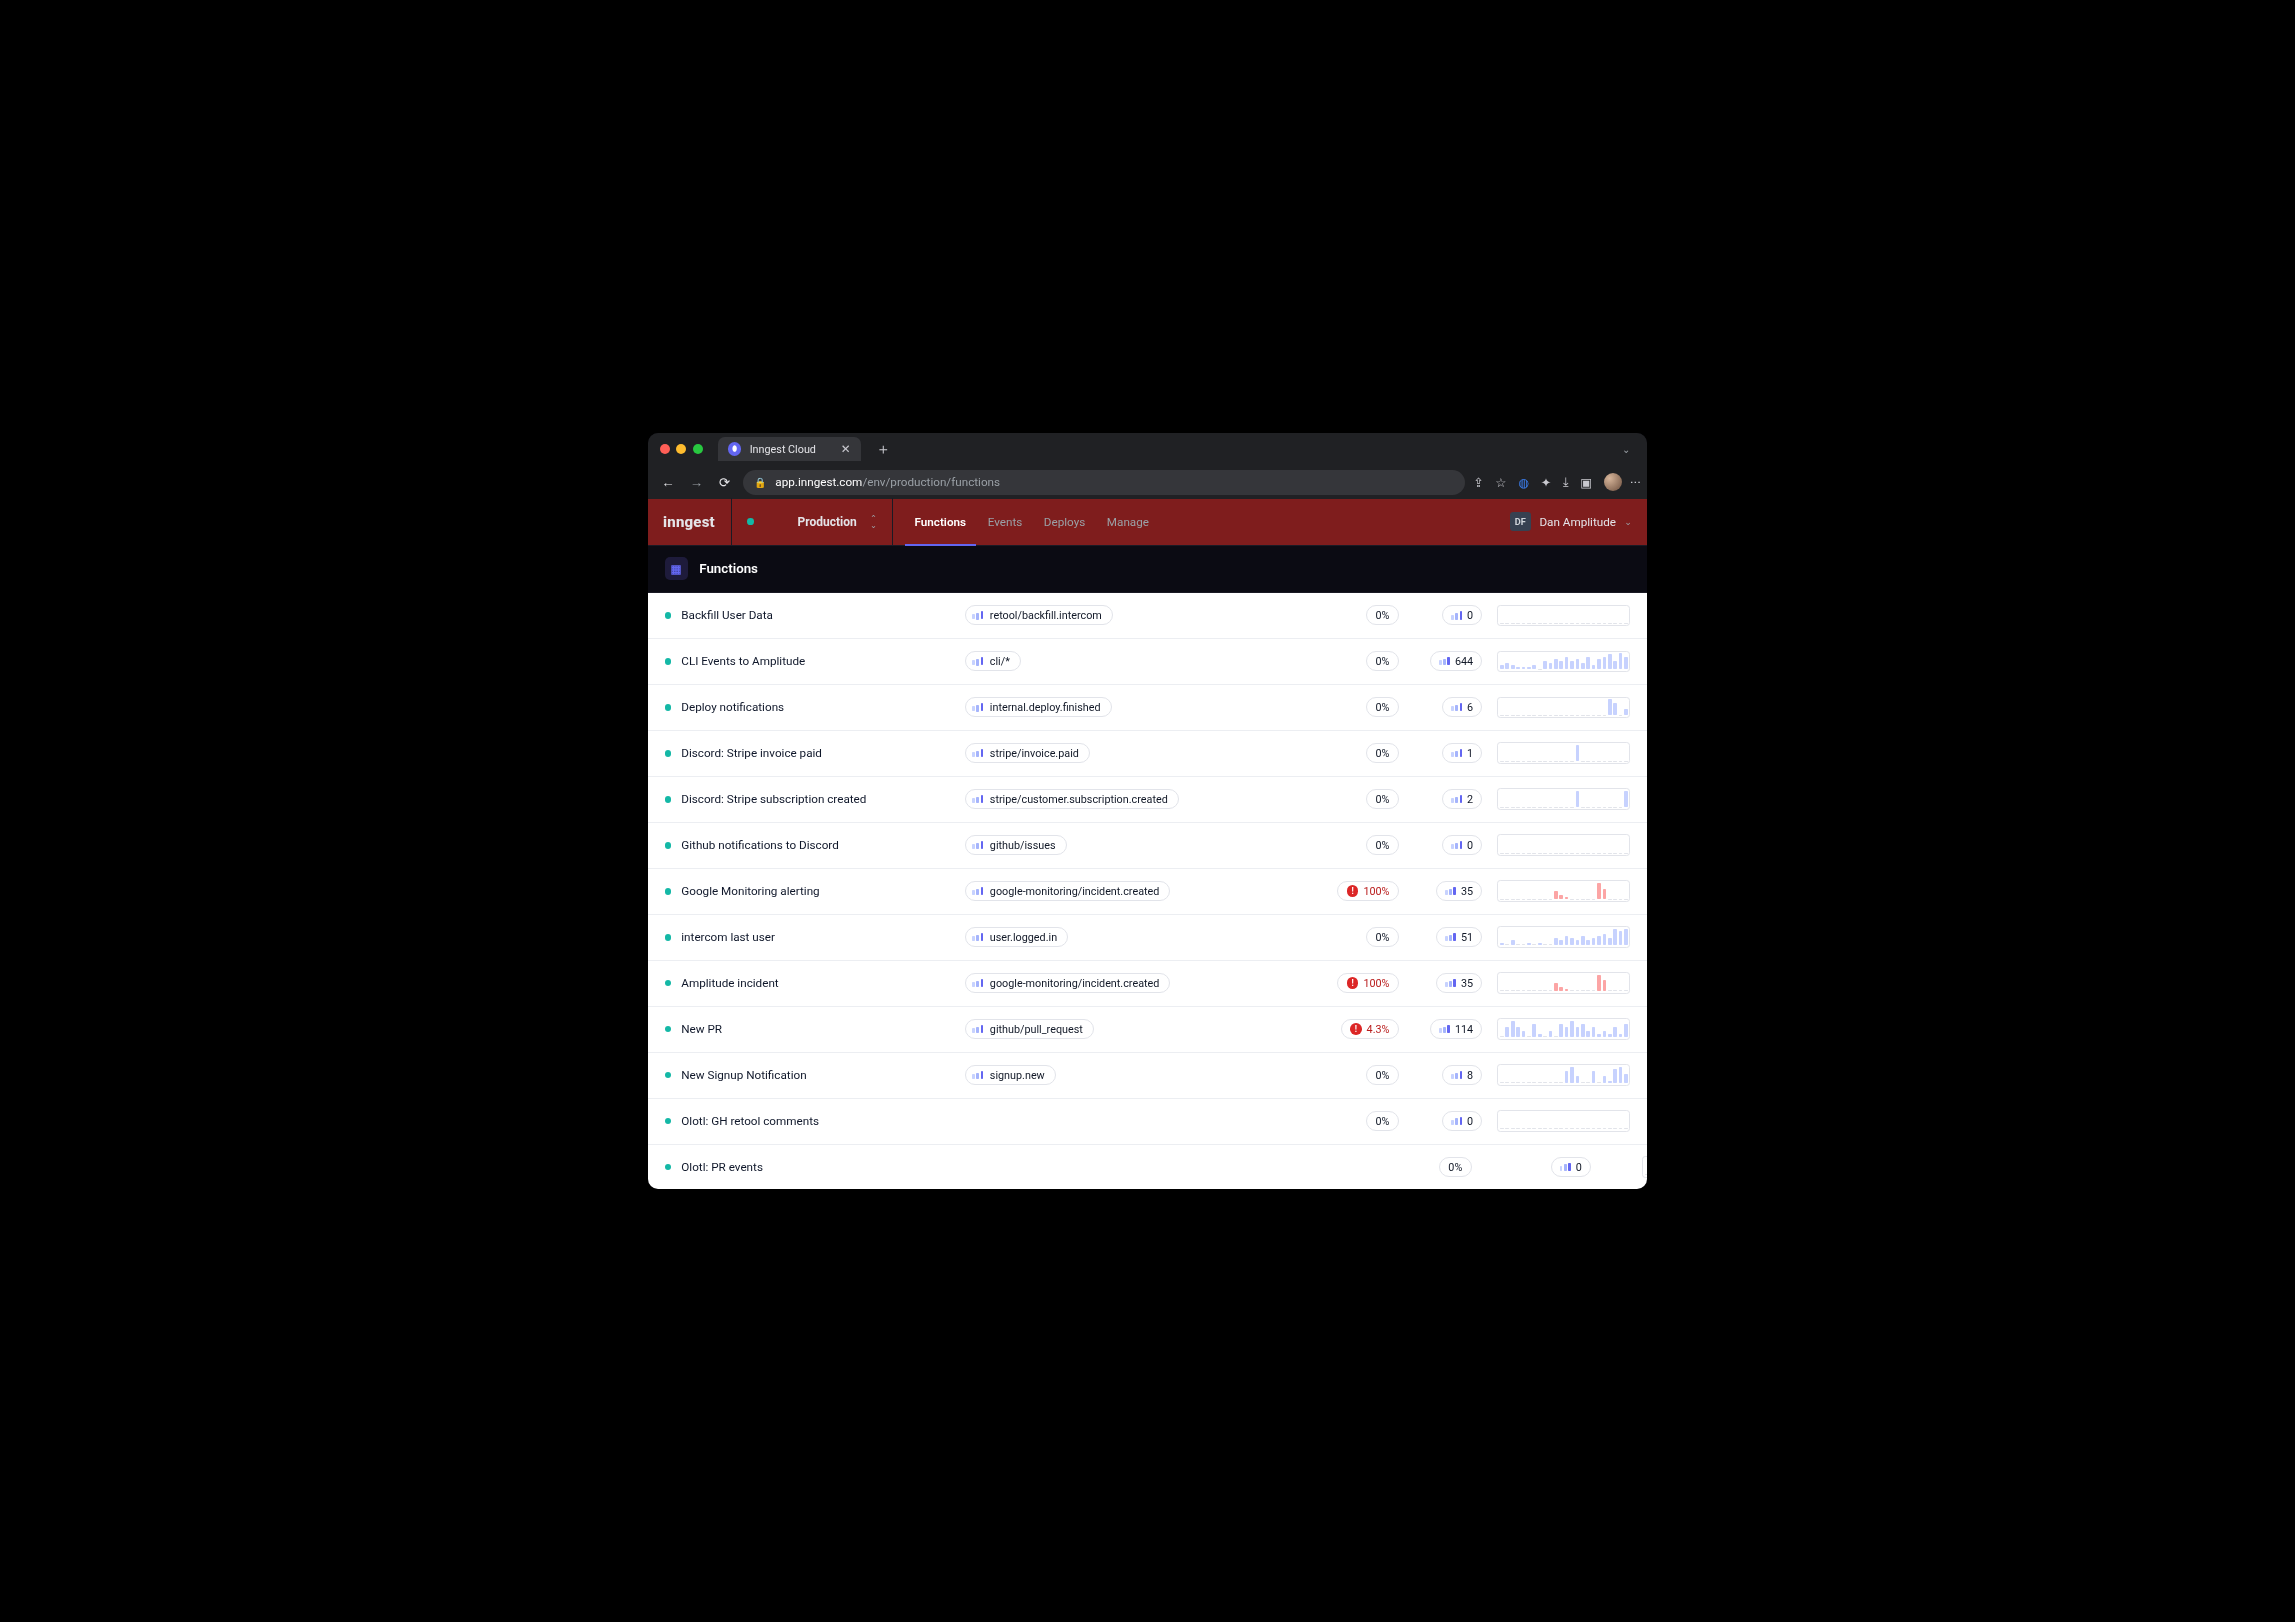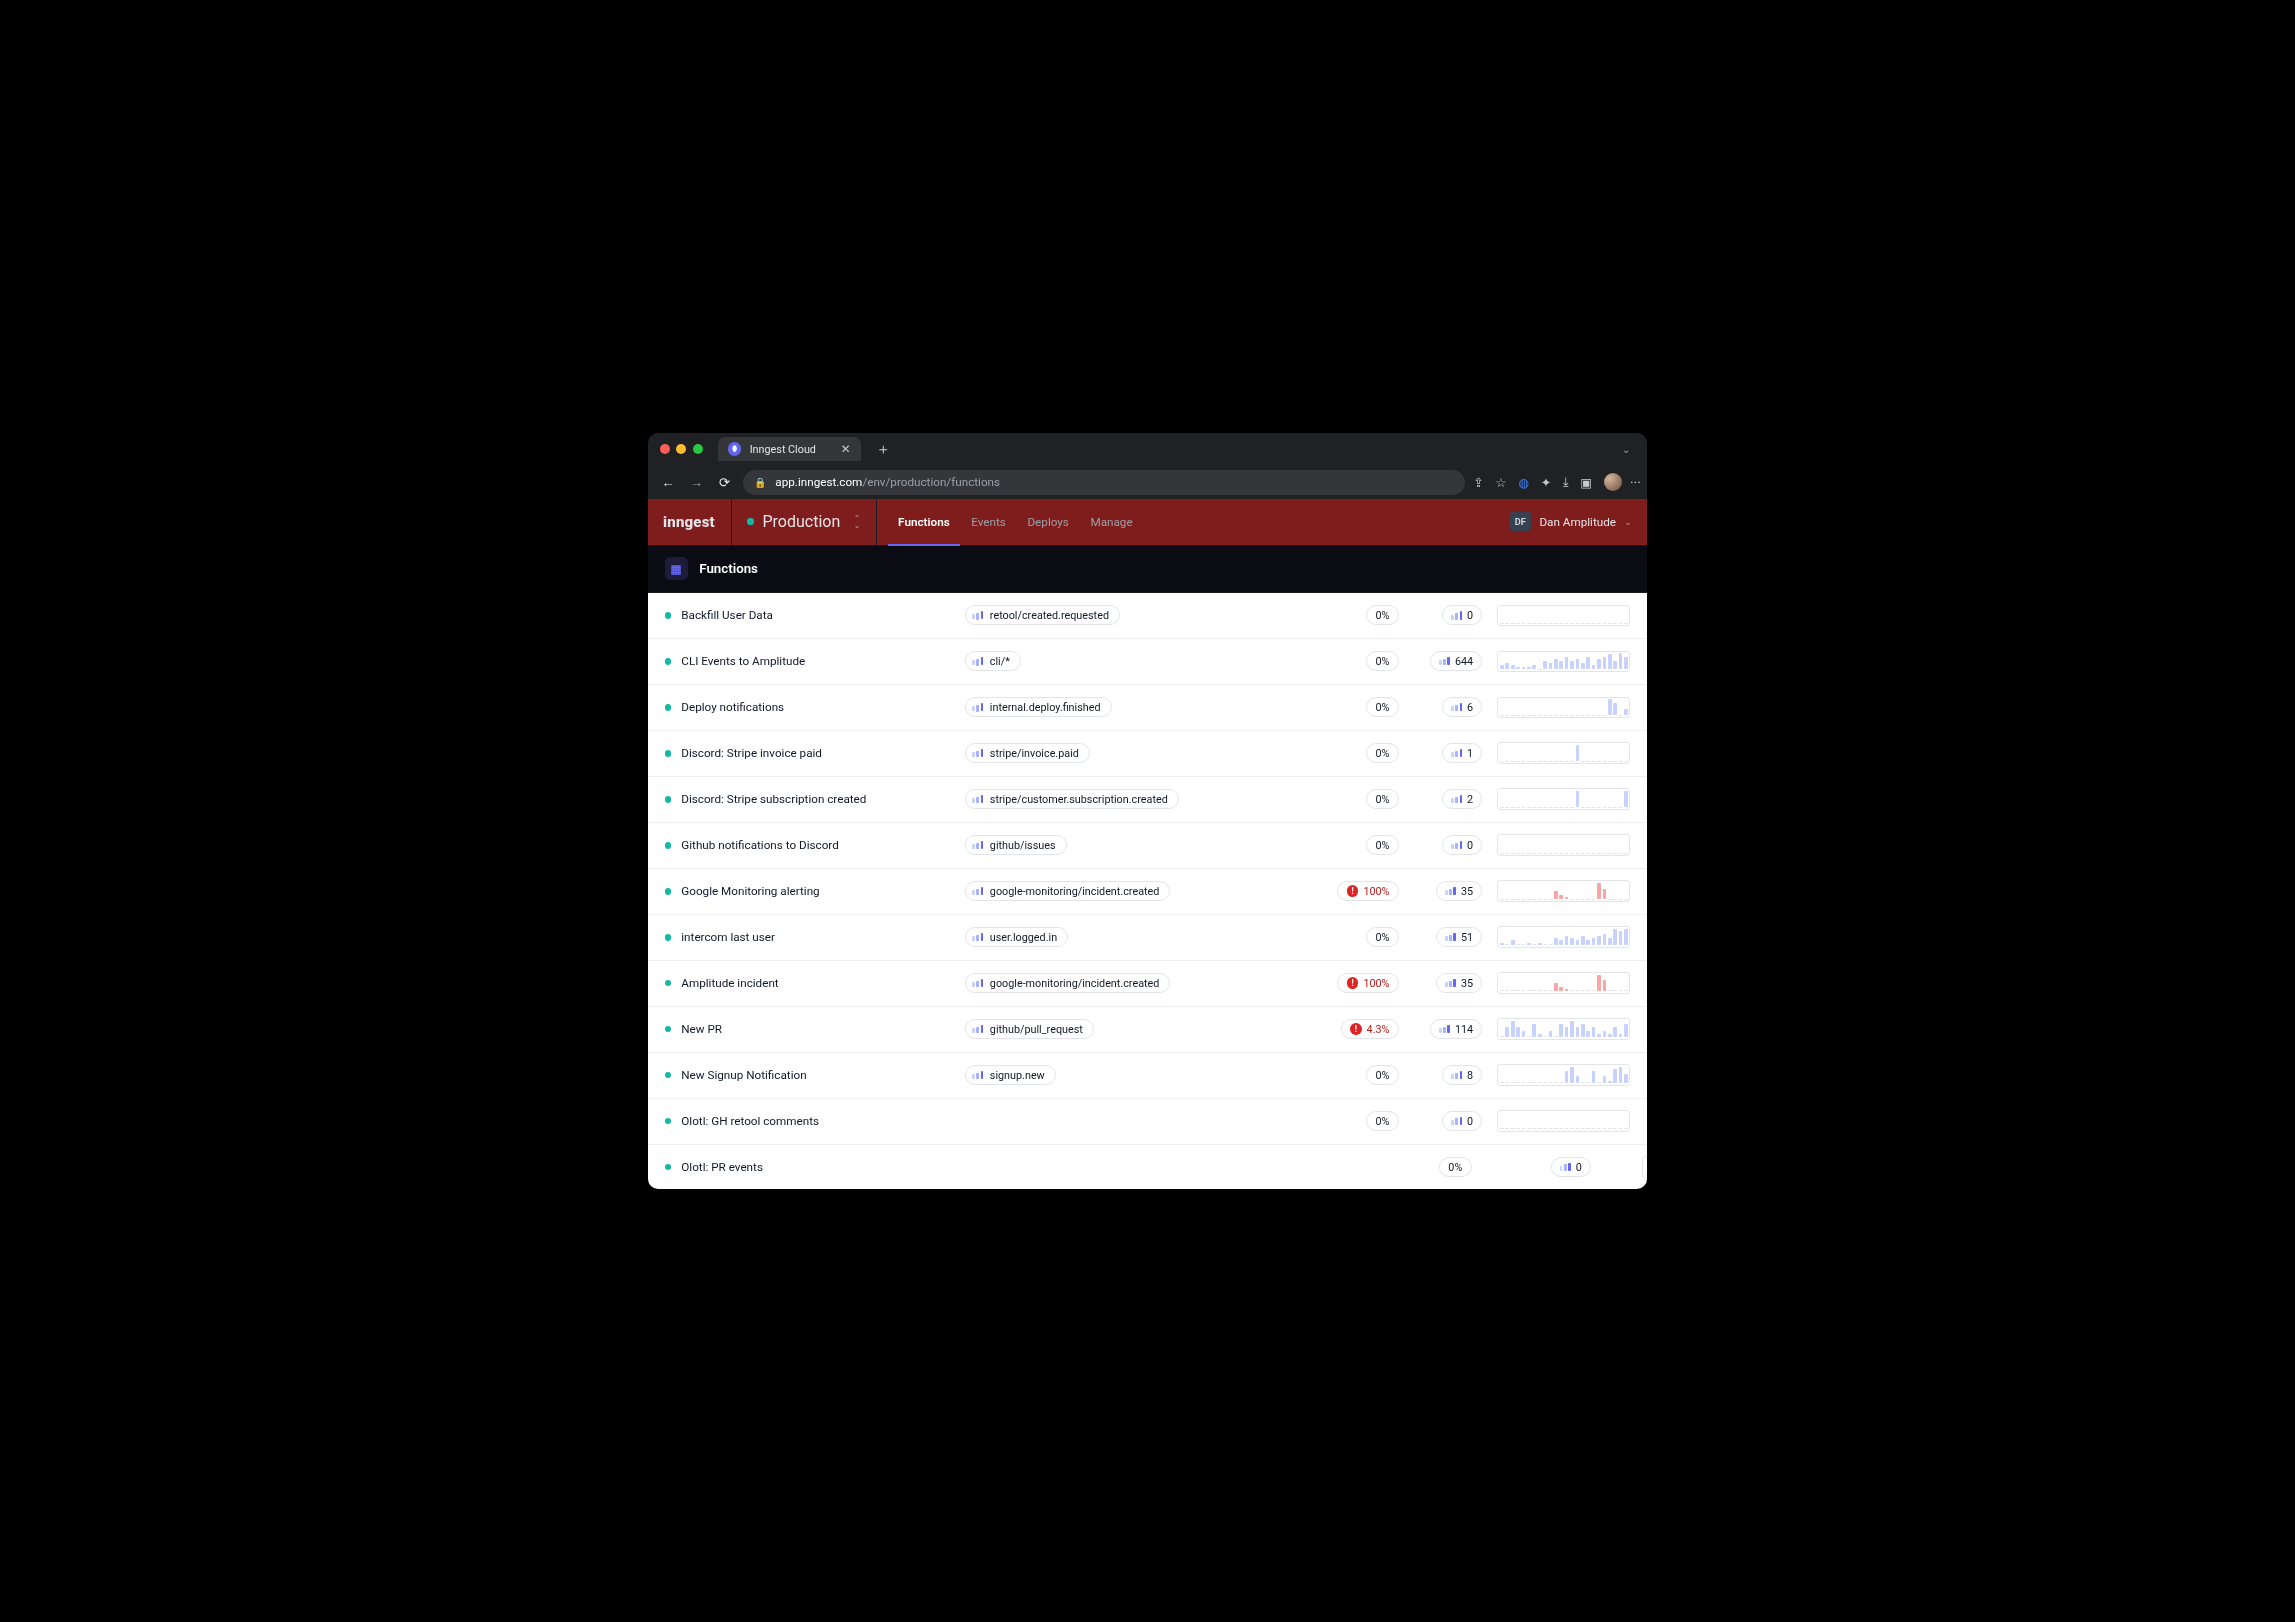--- a/index.html
+++ b/index.html
@@ -27,21 +27,21 @@
   .addr .domain { color:#ffffff; }
   .addr .path { color:#9aa0a6; }
   .tb-icons { display: flex; gap: 11.7px; align-items: center; color: #c9c9cf; font-size: 12.5px; }
   .avatar { width: 18.3px; height: 18.3px; border-radius: 50%; background: radial-gradient(circle at 30% 30%, #d7b59a, #6b4e3d); }
   .menu-dots { display:inline-block;line-height:3.3px;font-size:10.8px;letter-spacing:0;writing-mode:vertical-rl; }
   
   .app-hdr { background: #7f1d1d; display: flex; align-items: center; height: 47px; padding: 0 15px; border-bottom: 0.8px solid #1a1a24; color: #e4e4e8; }
   .logo { font-weight: 800; font-size: 15px; letter-spacing: 0.2px; padding-right: 16.6px; }
   .env-sel { display: flex; align-items: center; gap: 8.3px; padding: 0 15px; height: 47px; border-left:0.8px solid #1a1a24; border-right:0.8px solid #1a1a24; }
   .status-dot { width:6.7px; height:6.7px; border-radius:50%; background:#14b8a6; }
-  .env-name { font-size:16px; font-weight:400; }
+  .env-name { font-size:12px; font-weight:700;margin-left:35px; }
   .env-chevrons { color:#9aa0a6; font-size:8.3px; display:flex;flex-direction:column;line-height:6.7px; margin-left:5px; }
   .nav { display: flex; gap: 21.6px; padding: 0 21.6px; font-size: 11.7px; }
   .nav-item { color:#9aa0a6; height:47px; display:flex; align-items:center; position:relative; }
   .nav-item.active { color:#fff; font-weight:600; }
   .nav-item.active::after { content:""; position:absolute; bottom:-0.8px; left:-10px; right:-10px; height:1.7px; background:#6366f1; }
   .hdr-spacer { flex:1; }
   .user-chip { display:flex; align-items:center; gap:8.3px; font-size:11.7px; }
   .user-badge { background:#374151; color:#d1d5db; font-size:9.2px; font-weight:700; width:21.6px; height:18.3px; border-radius:3.3px; display:flex; align-items:center; justify-content:center; }
   .user-chevron { color:#9aa0a6; font-size:9.2px; }
   
@@ -157,21 +157,21 @@
         <div class="col-name">
           <span class="row-dot"></span>
           <span>Backfill User Data</span>
         </div>
         <div class="col-event"><span class="event-pill">
             <span class="event-icon">
               <span class="b b1"></span>
               <span class="b b2"></span>
               <span class="b b3"></span>
             </span>
-            <span>retool/created.requested</span>
+            <span>retool/backfill.intercom</span>
           </span></div>
         <div class="col-spacer"></div>
         <div class="col-fail">
           <span class="fail-pill">
             <span>0%</span>
           </span>
         </div>
         <div class="col-count">
           <span class="count-pill">
             <span class="bars-icon">

